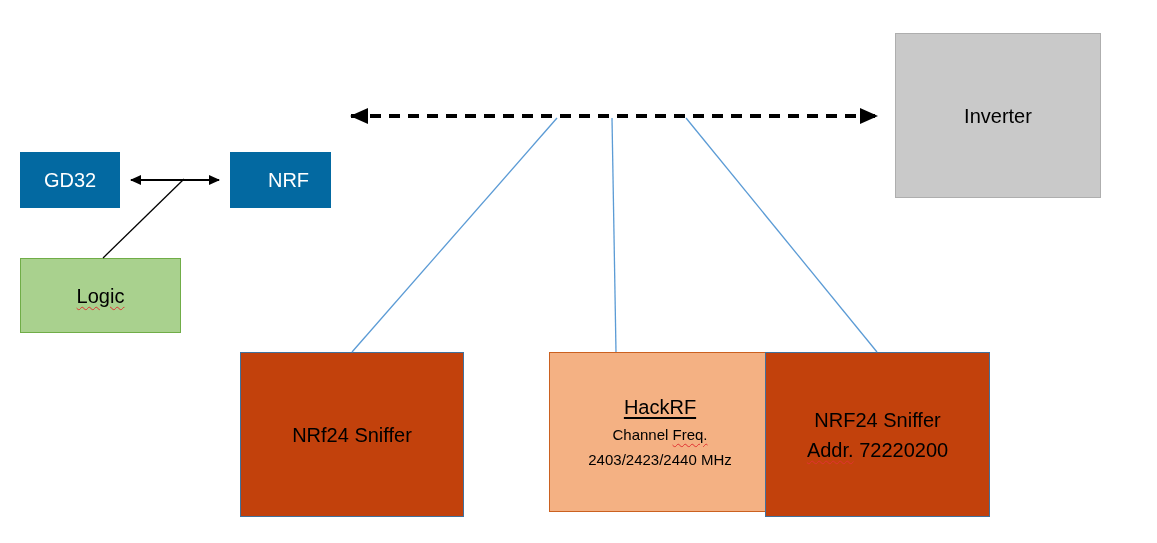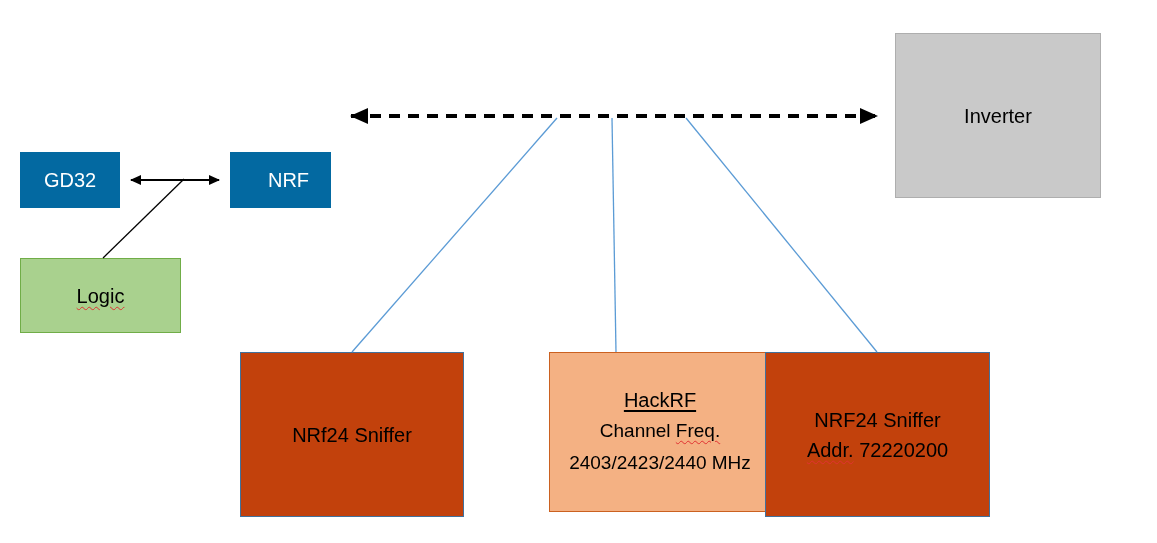--- a/index.html
+++ b/index.html
@@ -38,21 +38,21 @@
   .dtu      { left: 20px;  top: 25px;  width: 311px; height: 184px; padding-bottom: 40px; }
   .gd32     { left: 20px;  top: 152px; width: 100px; height: 56px; }
   .nrf      { left: 230px; top: 152px; width: 101px; height: 56px; padding-left: 16px; }
   .logic    { left: 20px;  top: 258px; width: 161px; height: 75px; }
   .inverter { left: 895px; top: 33px;  width: 206px; height: 165px; }
   .sniffer-left  { left: 240px; top: 352px; width: 224px; height: 165px; }
   .hackrf        { left: 505px; top: 352px; width: 222px; height: 160px; }
   .sniffer-right { left: 765px; top: 352px; width: 225px; height: 165px; }
 
   .t20 { font-size: 20px; line-height: 1.5; }
-  .t15 { font-size: 19px; line-height: 1.7; }
+  .t15 { font-size: 15px; line-height: 1.7; }
 
   .wavy {
     text-decoration: underline;
     text-decoration-style: wavy;
     text-decoration-color: #e03131;
     text-decoration-thickness: 1px;
     text-underline-offset: 3px;
   }
   .solid-underline {
     text-decoration: underline;

